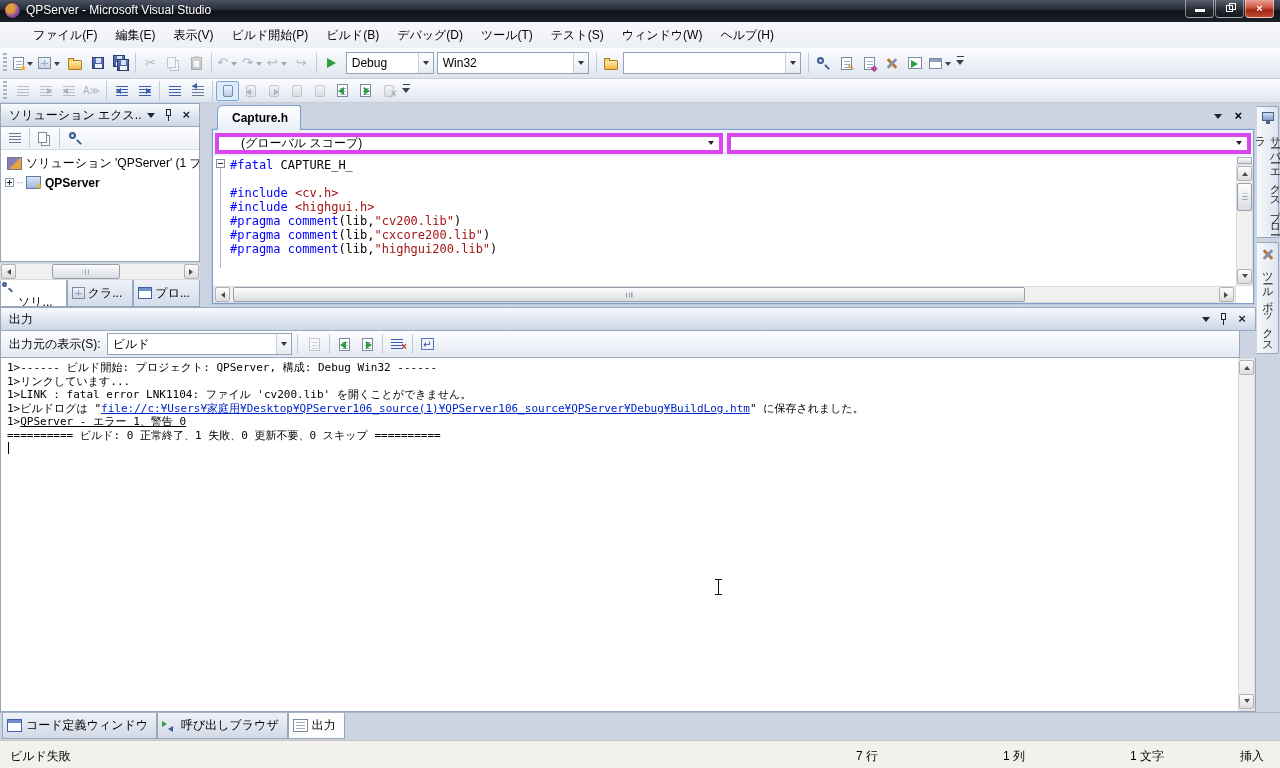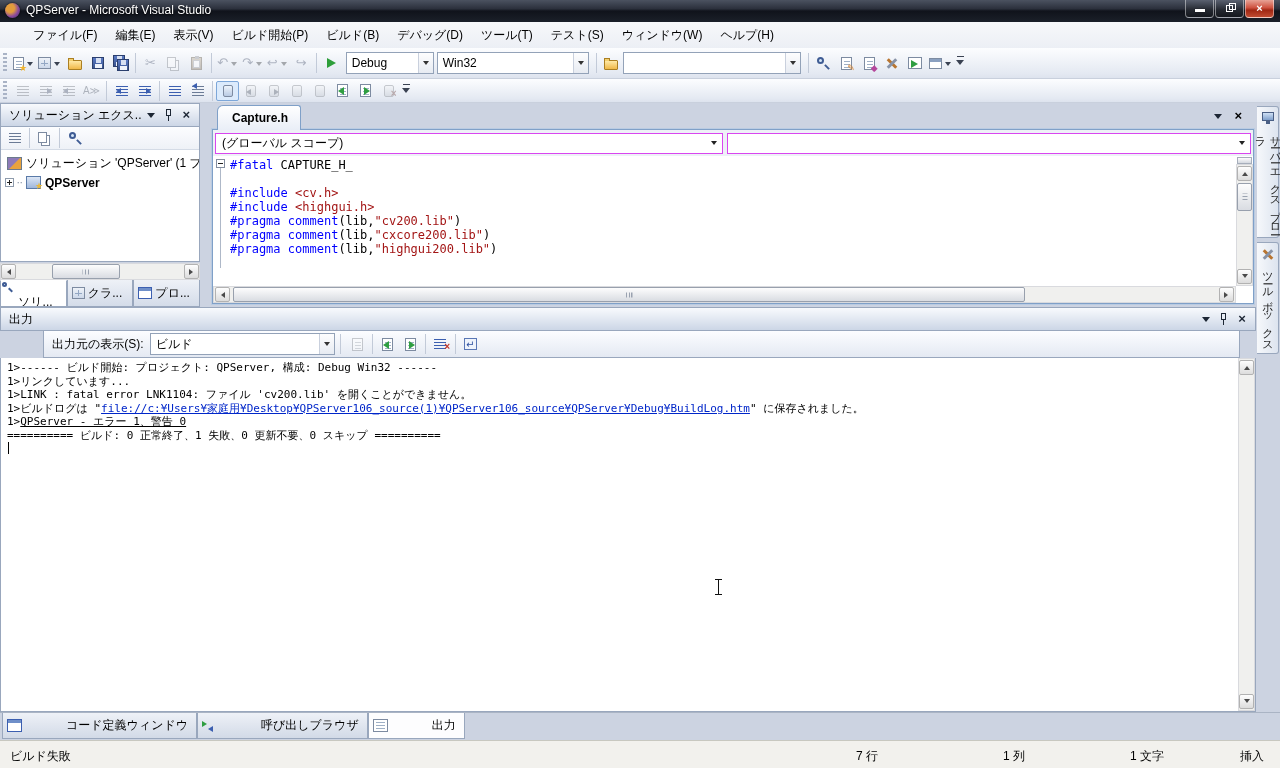--- a/index.html
+++ b/index.html
@@ -125,21 +125,21 @@
   .stab .mini { width:14px; height:12px; flex:none; margin-right:3px; }
 
   
   .edgroup { position:absolute; left:210px; top:103px; width:1046px; height:204px; }
   .doc-tab { position:absolute; left:7px; top:2px; height:25px; padding:0 12px 0 14px;
     background:linear-gradient(#ffffff,#e9eef7); border:1px solid #7fa0c8; border-bottom:none;
     border-radius:6px 3px 0 0; display:flex; align-items:center; font-weight:bold; z-index:2; }
   .ed-hdr-icons { position:absolute; right:14px; top:6px; display:flex; gap:12px; align-items:center; }
   .docwell { position:absolute; left:2px; top:26px; right:2px; bottom:3px; border:1px solid #7fa0c8; background:#fff; box-shadow:0 0 0 1px #b9cbe2; }
   .navbar { position:absolute; left:0; top:0; right:0; height:26px; background:#eef1f7; display:flex; align-items:center; gap:4px; padding:2px 2px; }
-  .navcombo { height:21px; background:#fff; border:1px solid #d946ef; position:relative; display:flex; align-items:center; padding-left:6px; }
+  .navcombo { height:21px; background:#fff; border:4px solid #d946ef; position:relative; display:flex; align-items:center; padding-left:22px; }
   .navcombo .cbtn { position:absolute; right:1px; top:1px; bottom:1px; width:14px; display:flex; align-items:center; justify-content:center; background:#fff; }
   .navcombo .cbtn b { width:0; height:0; border:3px solid transparent; border-top:4px solid #222; margin-top:3px; }
   .codearea { position:absolute; left:0; top:26px; right:17px; bottom:17px; background:#fff; overflow:hidden;
     font-family:"DejaVu Sans Mono",monospace; font-size:12px; line-height:14px; }
   .outlinemargin { position:absolute; left:0; top:0; bottom:0; width:15px; background:#fff; }
   .outline-box { position:absolute; left:3px; top:3px; width:9px; height:9px; border:1px solid #848ea0; background:#fff; }
   .outline-box i { position:absolute; left:1px; top:3px; width:5px; height:1px; background:#222; }
   .outline-line { position:absolute; left:7px; top:12px; width:1px; height:100px; background:#aeb8c8; }
   .codelines { position:absolute; left:17px; top:2px; right:0; }
   .code-line { white-space:pre; }
@@ -159,31 +159,31 @@
   .ed-split { position:absolute; right:1px; top:27px; width:15px; height:7px; background:linear-gradient(#fefefe,#d5d9e0); border:1px solid #a6aebb; }
 
   
   .rstrip { position:absolute; right:0; top:103px; width:24px; height:609px; background:#ccd3e1; }
   .vtab { position:absolute; left:1px; width:22px; border:1px solid #99a7bd; border-left:none; border-radius:0 3px 3px 0;
     background:linear-gradient(90deg,#f6f8fb,#dde4ef); display:flex; flex-direction:column; align-items:center; padding-top:4px; }
   .vtab .vlabel { writing-mode:vertical-rl; font-size:11px; margin-top:4px; color:#222; letter-spacing:1px; }
 
   
   .outpanel { position:absolute; left:0; top:307px; width:1256px; height:405px; }
-  .outpanel .otb { position:absolute; left:0; top:24px; right:16px; height:27px; background:linear-gradient(#fcfdff,#e4e9f2); border:1px solid #99a7bd; border-top:none; display:flex; align-items:center; padding-left:8px;margin-left:43px; }
+  .outpanel .otb { position:absolute; left:0; top:24px; right:16px; height:27px; background:linear-gradient(#fcfdff,#e4e9f2); border:1px solid #99a7bd; border-top:none; display:flex; align-items:center; padding-left:8px; }
   .outpanel .obody { position:absolute; left:0; top:51px; right:0; bottom:0; background:#fff; border:1px solid #99a7bd; border-top:none;
     font-family:"DejaVu Sans Mono",monospace; font-size:11px; line-height:13.5px; }
   .outlines { position:absolute; left:6px; top:3px; right:22px; white-space:pre; overflow:hidden; }
   .out-link { color:#0026c9; text-decoration:underline; cursor:pointer; }
   .out-ul { text-decoration:underline; }
   .ocaret { display:inline-block; width:1px; height:12px; background:#000; margin-left:1px; }
 
   
   .btabs { position:absolute; left:0; top:712px; width:1280px; height:28px; background:#ccd3e1; border-top:1px solid #aab4c4; display:flex; padding-left:2px; }
-  .btab { height:26px; display:flex; align-items:center; padding:0 8px 0 4px; border:1px solid #99a7bd; border-top:none; background:linear-gradient(#eef1f7,#d2dae7); white-space:nowrap;gap:40px; }
+  .btab { height:26px; display:flex; align-items:center; padding:0 8px 0 4px; border:1px solid #99a7bd; border-top:none; background:linear-gradient(#eef1f7,#d2dae7); white-space:nowrap; }
   .btab.active { background:#fdfdfe; font-weight:normal; }
   .btab .mini { width:15px; height:13px; margin-right:4px; flex:none; }
   .mini-win { border:1px solid #3c5fb0; background:#fff; position:relative; }
   .mini-win i { position:absolute; top:0; left:0; right:0; height:3px; background:#6f8fc9; }
   .mini-doc { border:1px solid #7d8ba1; background:#fff; position:relative; }
   .mini-doc i { position:absolute; left:2px; top:2px; right:2px; height:7px;
     background:repeating-linear-gradient(180deg,#9fb0c6 0 1px,transparent 1px 3px); }
   .mini-call { position:relative; }
   .mini-call i { position:absolute; left:0; top:2px; width:0; height:0; border:3px solid transparent; border-left:5px solid #2f9e41; }
   .mini-call u { position:absolute; left:3px; bottom:0; width:0; height:0; border:3px solid transparent; border-right:5px solid #3c5fb0; }

